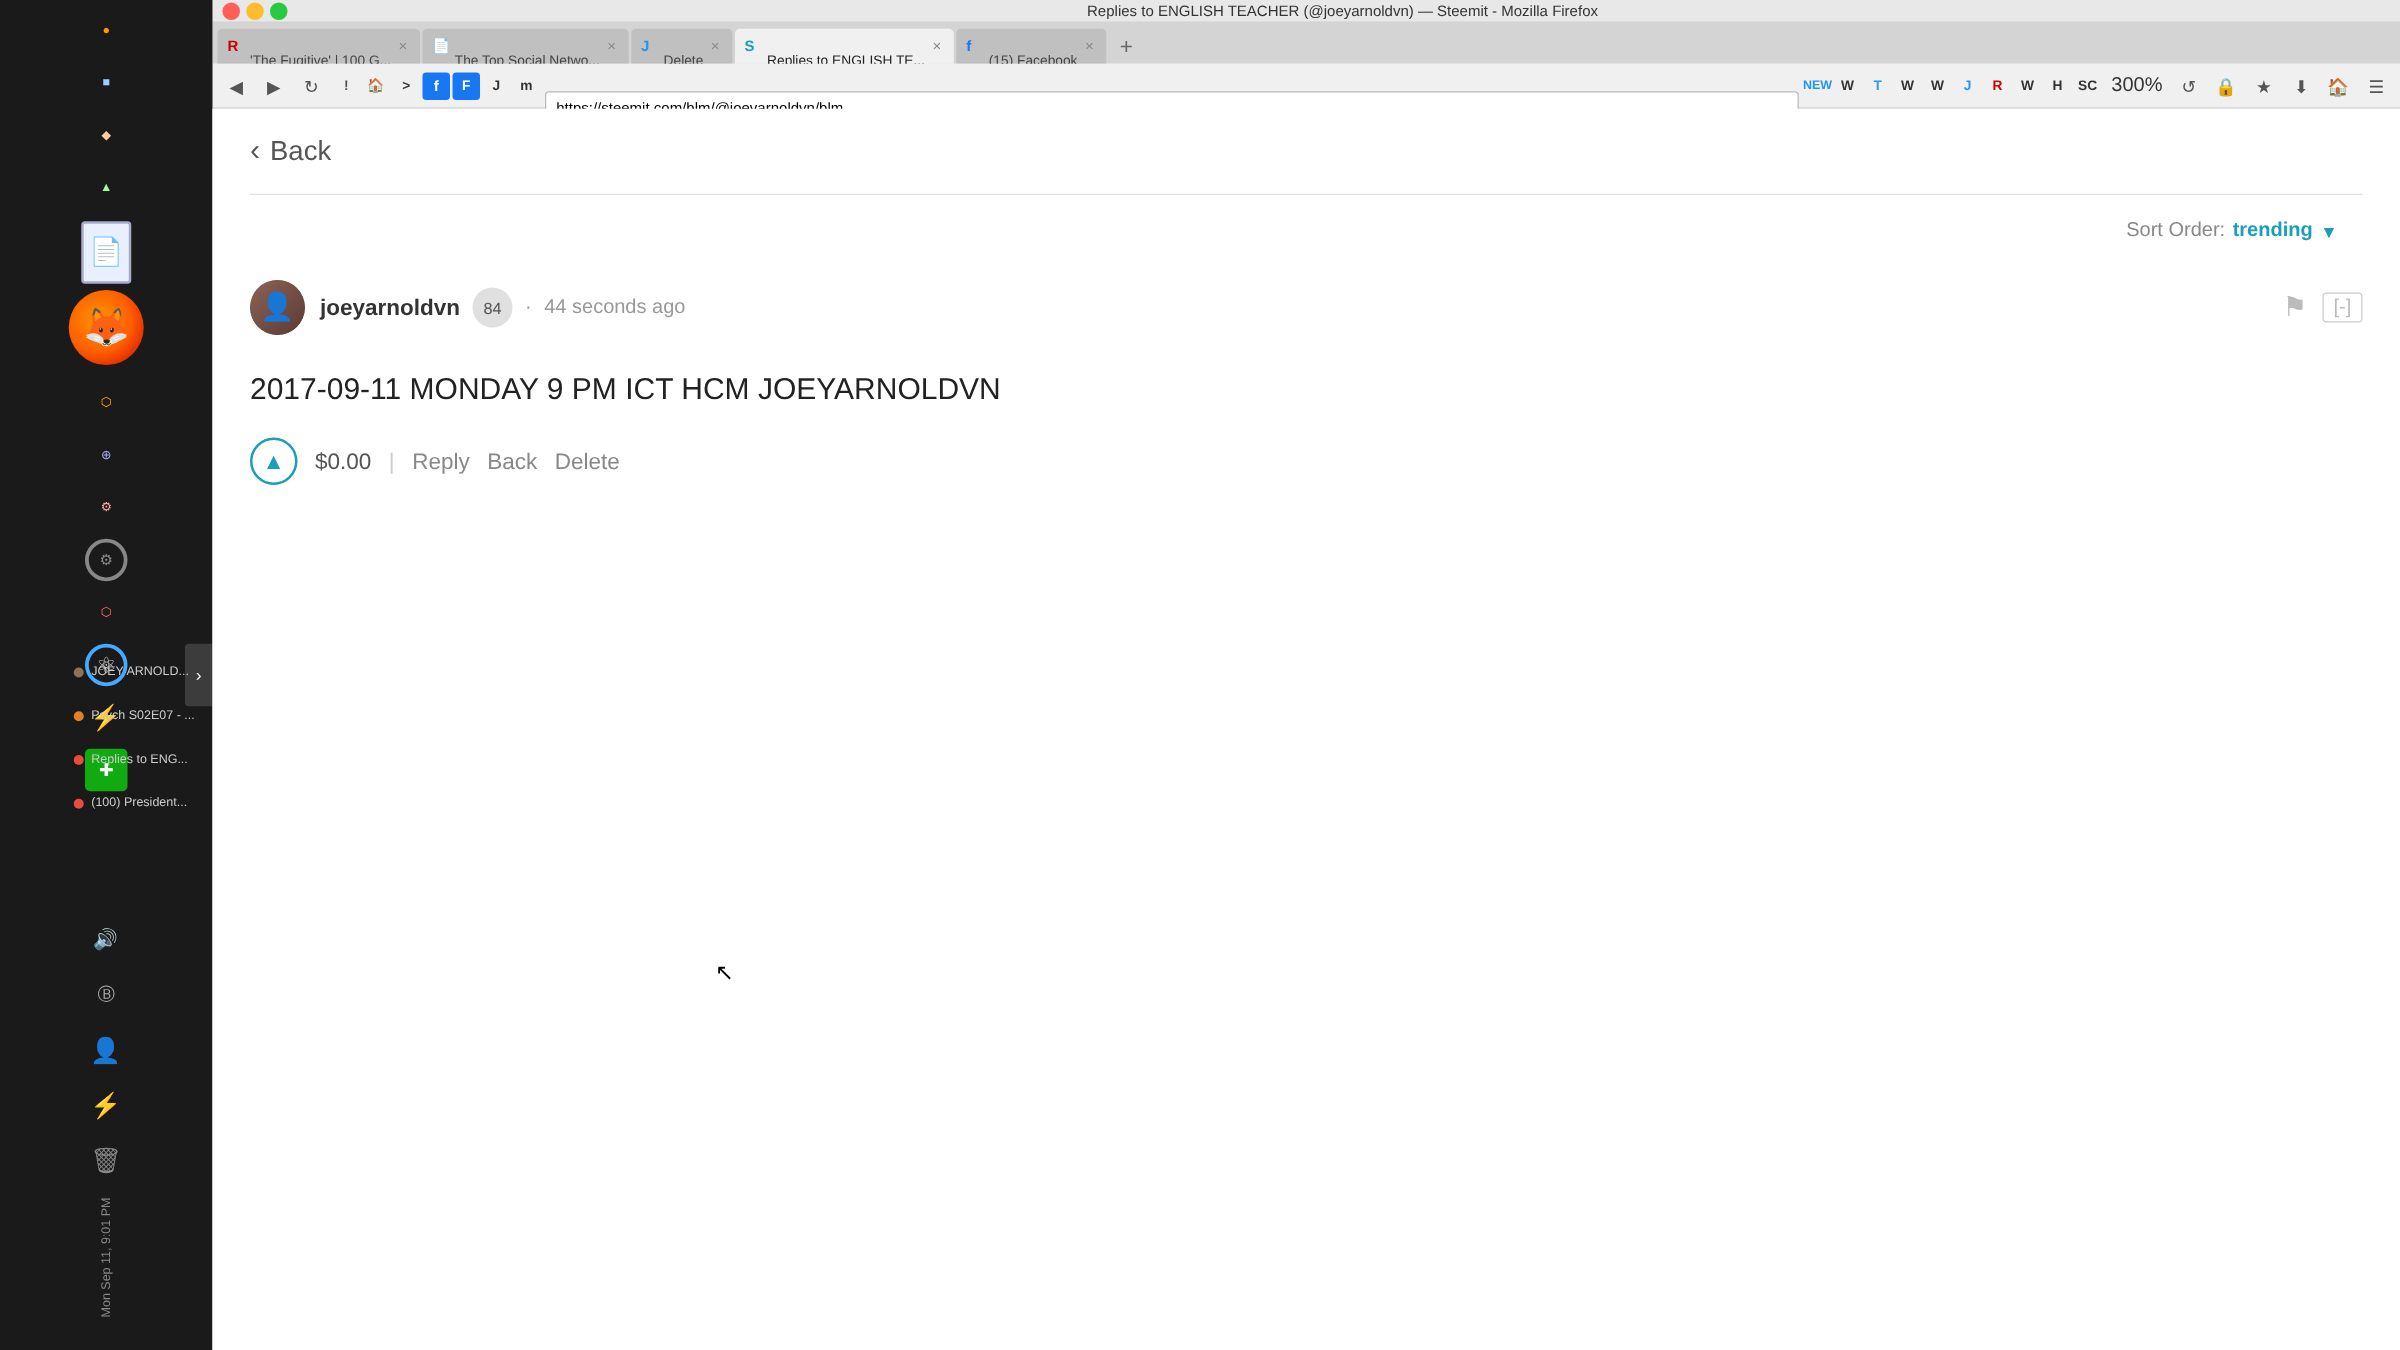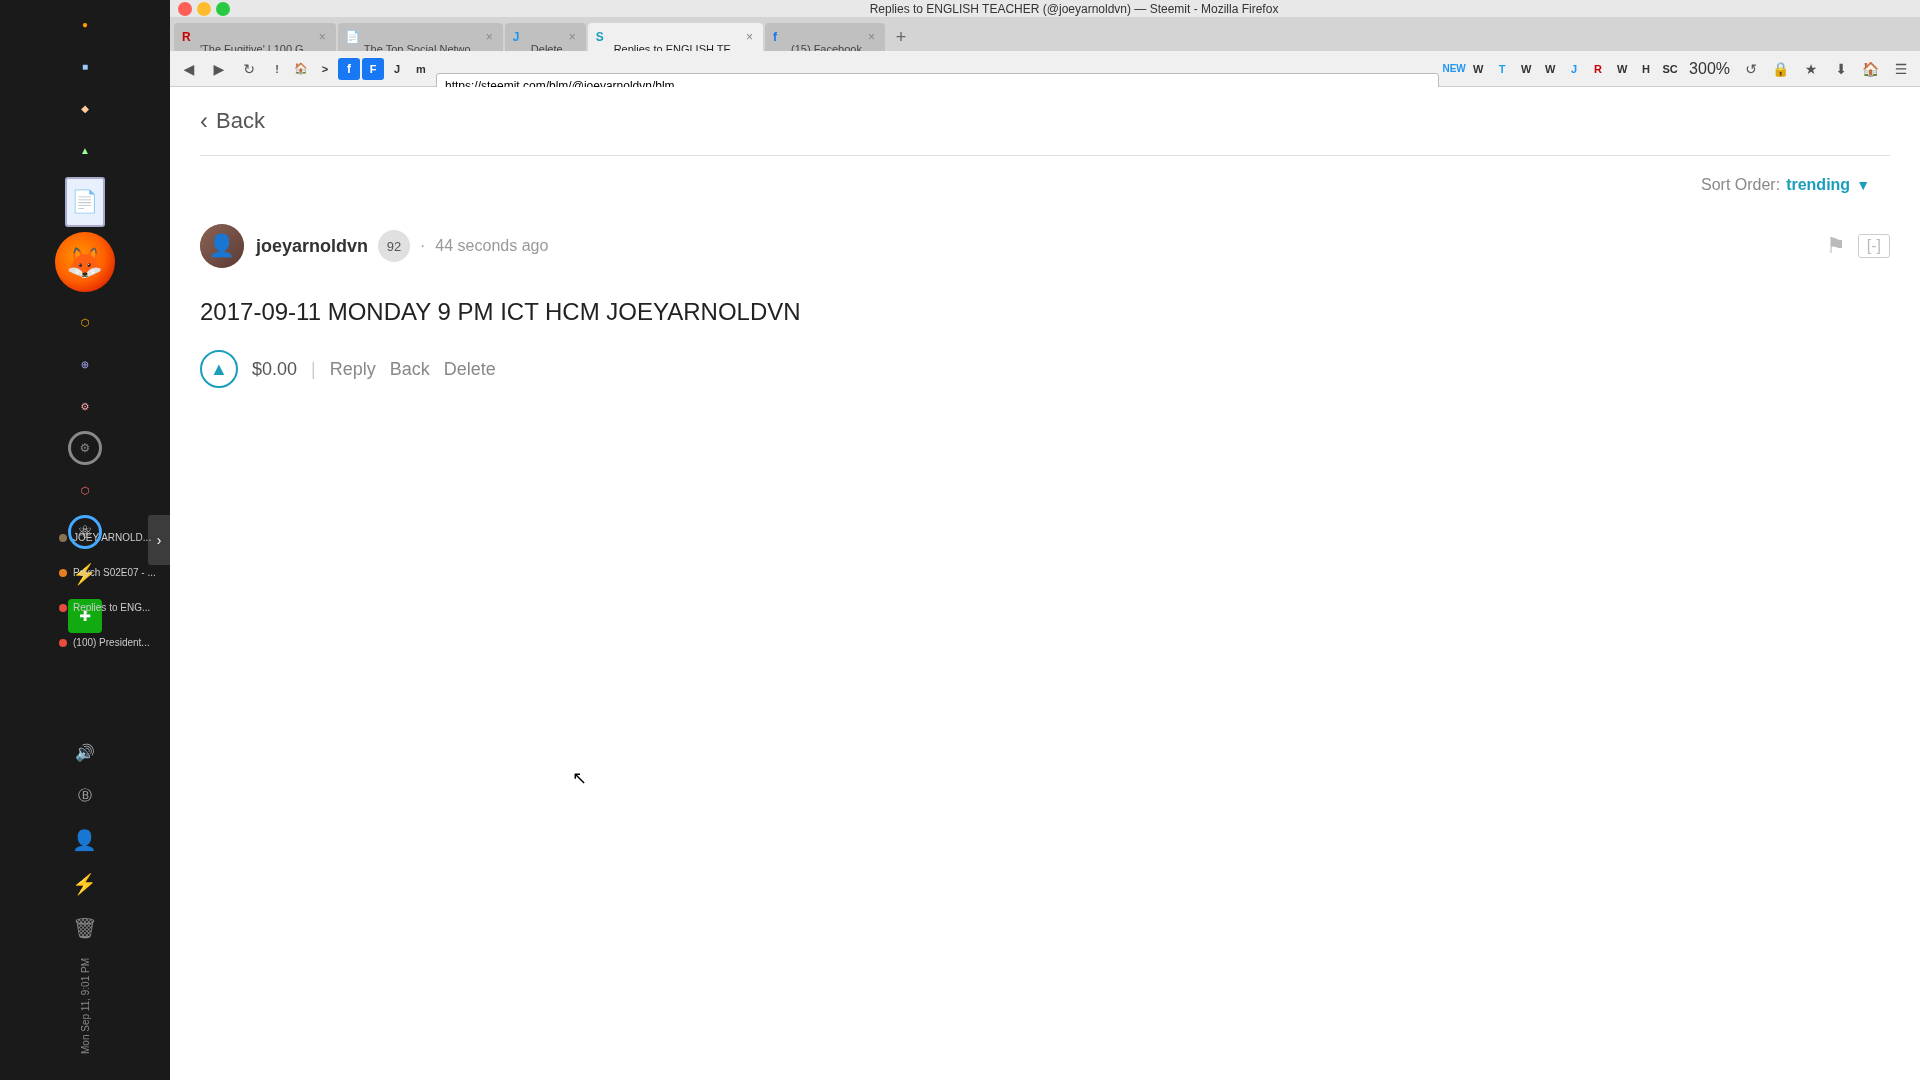--- a/index.html
+++ b/index.html
@@ -587,21 +587,21 @@
     </div>
 
     <div class="comment-container">
 
       <div class="comment-header">
         <div class="avatar">
           <div style="width:100%;height:100%;background:linear-gradient(135deg,#8B6355,#5B3B35);border-radius:50%;display:flex;align-items:center;justify-content:center;font-size:22px;color:#ccc;">👤</div>
         </div>
         <div class="comment-meta">
           <span class="username">joeyarnoldvn</span>
-          <span class="reputation-badge">92</span>
+          <span class="reputation-badge">84</span>
           <span class="dot-separator">·</span>
           <span class="timestamp">44 seconds ago</span>
         </div>
         <div class="comment-actions-right">
           <span class="flag-icon">⚑</span>
           <span class="collapse-btn">[-]</span>
         </div>
       </div>
 
       <div class="comment-body">

